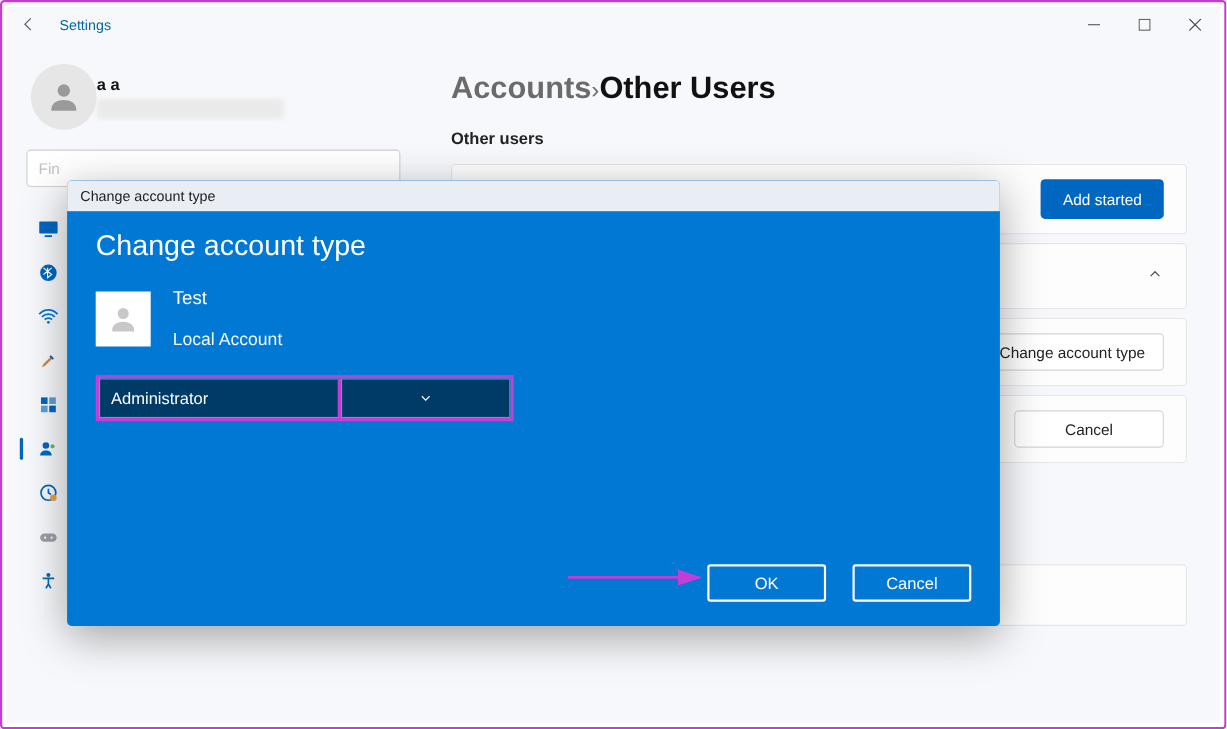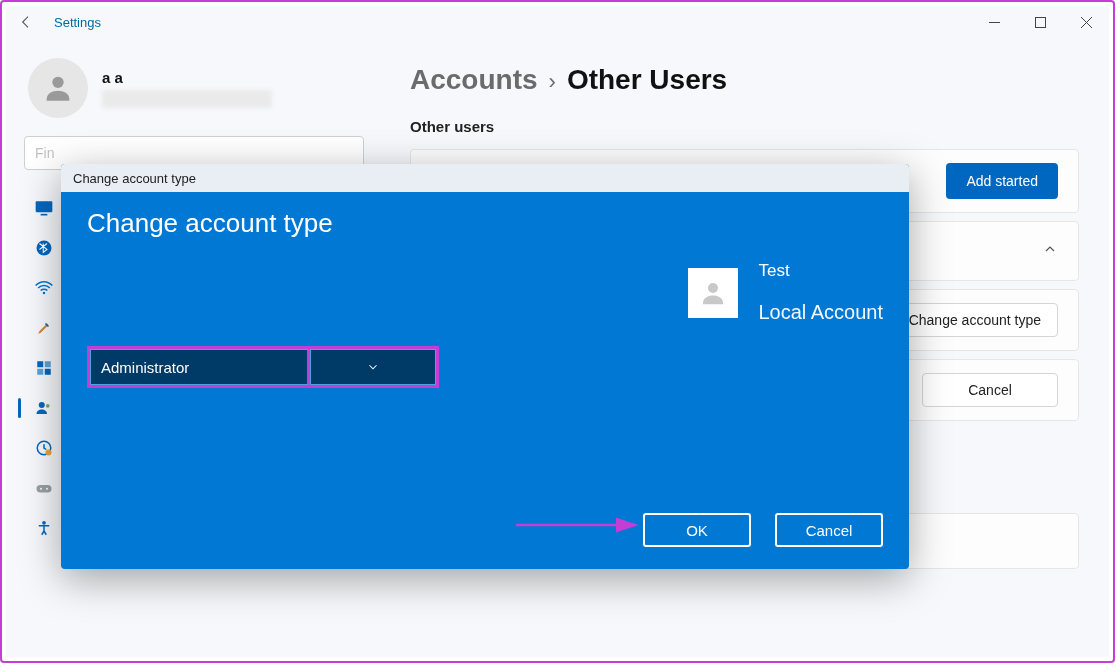--- a/index.html
+++ b/index.html
@@ -20,21 +20,21 @@
     width: 24px; height: 24px; display:flex; align-items:center; justify-content:center;
     color:#555; cursor:pointer;
   }
   .titlebar .title { margin-left: 16px; font-size: 13px; color:#0369a1; }
   .win-controls { margin-left: auto; display:flex; }
   .win-btn { width: 46px; height: 32px; display:flex; align-items:center; justify-content:center; color:#444; }
   .win-btn svg { width:11px; height:11px; }
   
   .body { display:flex; height: calc(100% - 32px); }
   .left { width: 380px; padding: 20px 10px 0 18px; position:relative; }
-  .profile { display:flex; align-items:center; gap:14px; margin-bottom:18px; padding-left:4px;}
+  .profile { display:flex; align-items:center; margin-bottom:18px; padding-left:4px;}
   .avatar-lg {
     width:60px; height:60px; border-radius:50%; background:#e6e6e6;
     display:flex; align-items:center; justify-content:center;
   }
   .avatar-lg svg { width:34px; height:34px; fill:#9a9a9a; }
   .profile-name { font-size:15px; font-weight:600; color:#111; }
   .profile-email {
     width:170px; height:18px; background:#eaeaea; border-radius:2px; margin-top:4px;
     filter: blur(2px);
   }
@@ -53,21 +53,21 @@
     background: transparent;
     position:relative;
   }
   .nav li.active::before {
     content:''; position:absolute; left:-6px; top:10px; width:3px; height:20px;
     background:#0067c0; border-radius:3px;
   }
   .nav .ico { width:20px; height:20px; display:flex; align-items:center; justify-content:center; font-size:16px;}
   
   .right { flex:1; padding: 18px 30px 0 24px; }
-  .breadcrumb { display:flex; align-items:baseline; gap:11px; margin-bottom:22px; margin-top:8px;}
+  .breadcrumb { display:flex; align-items:baseline; gap:0; margin-bottom:22px; margin-top:8px;}
   .breadcrumb .crumb1 { font-size:28px; font-weight:600; color:#6b6b6b; }
   .breadcrumb .sep { font-size:22px; color:#6b6b6b; }
   .breadcrumb .crumb2 { font-size:28px; font-weight:600; color:#111; }
   .section-heading { font-size:15px; font-weight:600; color:#222; margin-bottom:14px; }
   .card {
     background:#fdfdfd; border:1px solid #e6e6e6; border-radius:4px;
     padding:14px 20px; display:flex; align-items:center; justify-content:space-between;
     margin-bottom:8px;
   }
   .card.header { height:64px; }
@@ -90,30 +90,30 @@
     position:absolute; left:55px; top:158px; width:848px; height:405px;
     background:#0078d4; border-radius:4px; box-shadow:0 10px 40px rgba(0,0,0,0.35);
     overflow:hidden; color:#fff;
   }
   .dialog-titlebar {
     background:#e9eef4; color:#222; height:28px; display:flex; align-items:center;
     padding:0 12px; font-size:13px;
   }
   .dialog-body { padding: 16px 26px 0 26px; position:relative; height:calc(100% - 28px);}
   .dialog-heading { font-size:26px; font-weight:400; margin-bottom:22px; }
-  .user-row { display:flex; align-items:center; gap:20px; margin-bottom:22px;justify-content:flex-end; }
+  .user-row { display:flex; align-items:center; gap:20px; margin-bottom:22px; }
   .avatar-md {
     width:50px; height:50px; background:#fff; display:flex; align-items:center; justify-content:center;
   }
   .avatar-md svg { width:30px; height:30px; fill:#c8c8c8;}
   .user-name { font-size:17px; }
-  .user-sub { font-size:20px; opacity:0.95;margin-top:20px; }
+  .user-sub { font-size:16px; opacity:0.95;margin-top:20px; }
   .field-label { font-size:14px; margin-bottom:8px; }
   .select-wrap {
-    display:flex; width:352px; border:3px solid #c43dd4; height:42px;
+    display:flex; width:380px; border:3px solid #c43dd4; height:42px;
   }
   .select-main {
     flex:0 0 220px; background:#003a66; border:1px solid #4aa3e0;
     display:flex; align-items:center; padding:0 10px; font-size:15px;
     border-right: 3px solid #c43dd4;
   }
   .select-arrow {
     flex:1; background:#003a66; border:1px solid #4aa3e0;
     display:flex; align-items:center; justify-content:center;
   }

